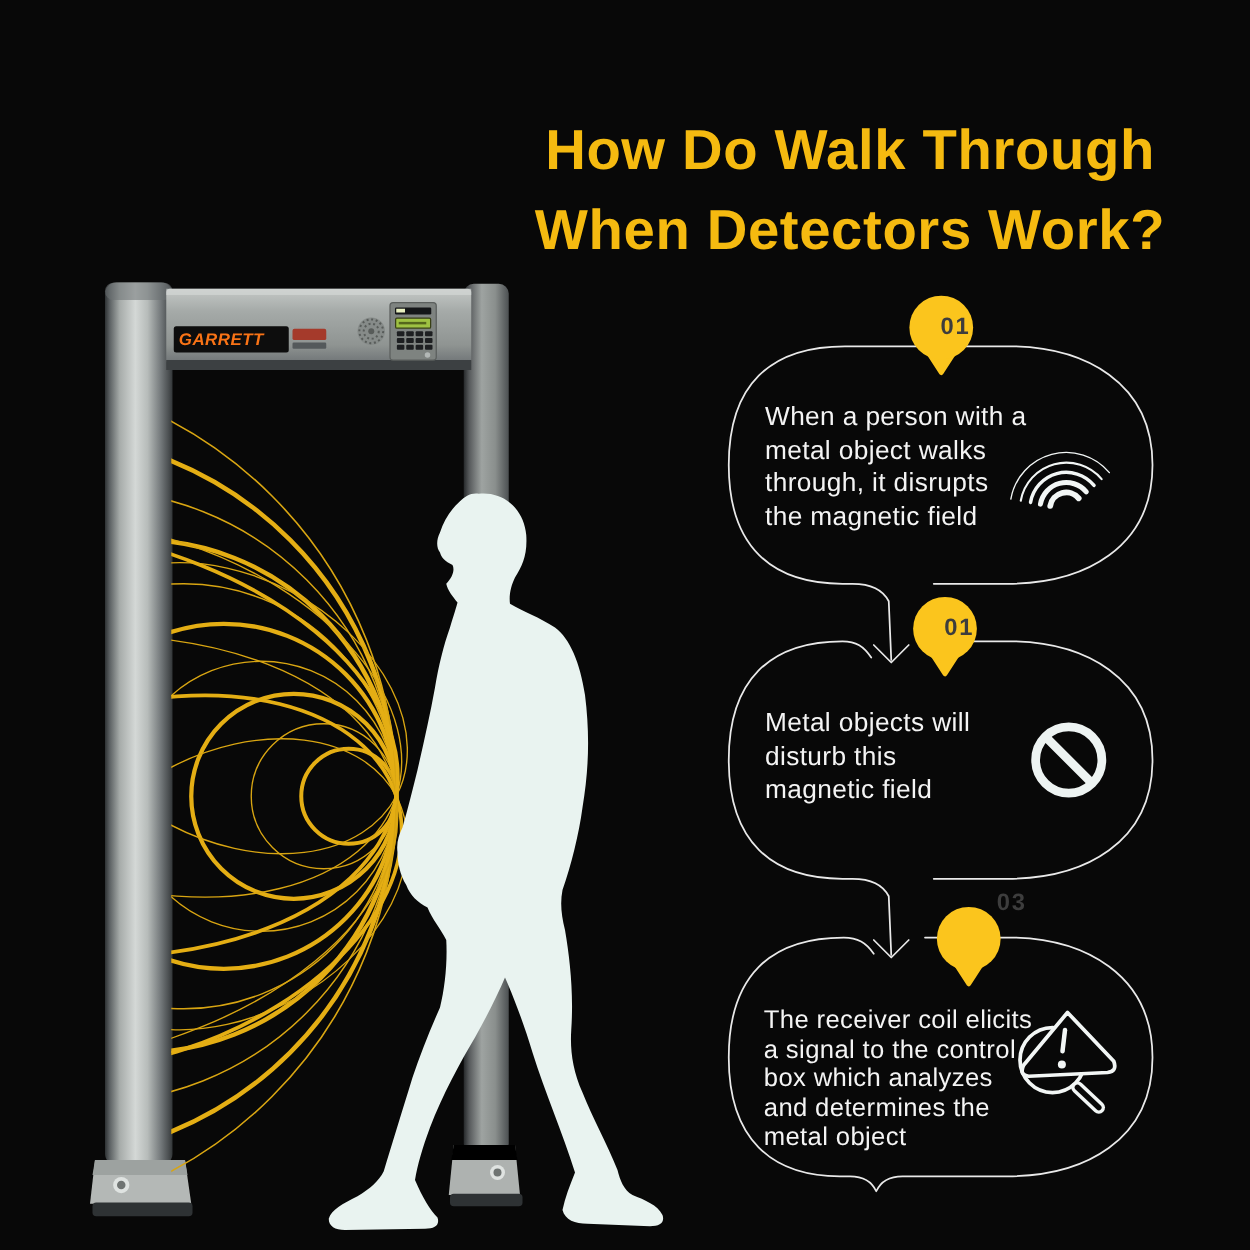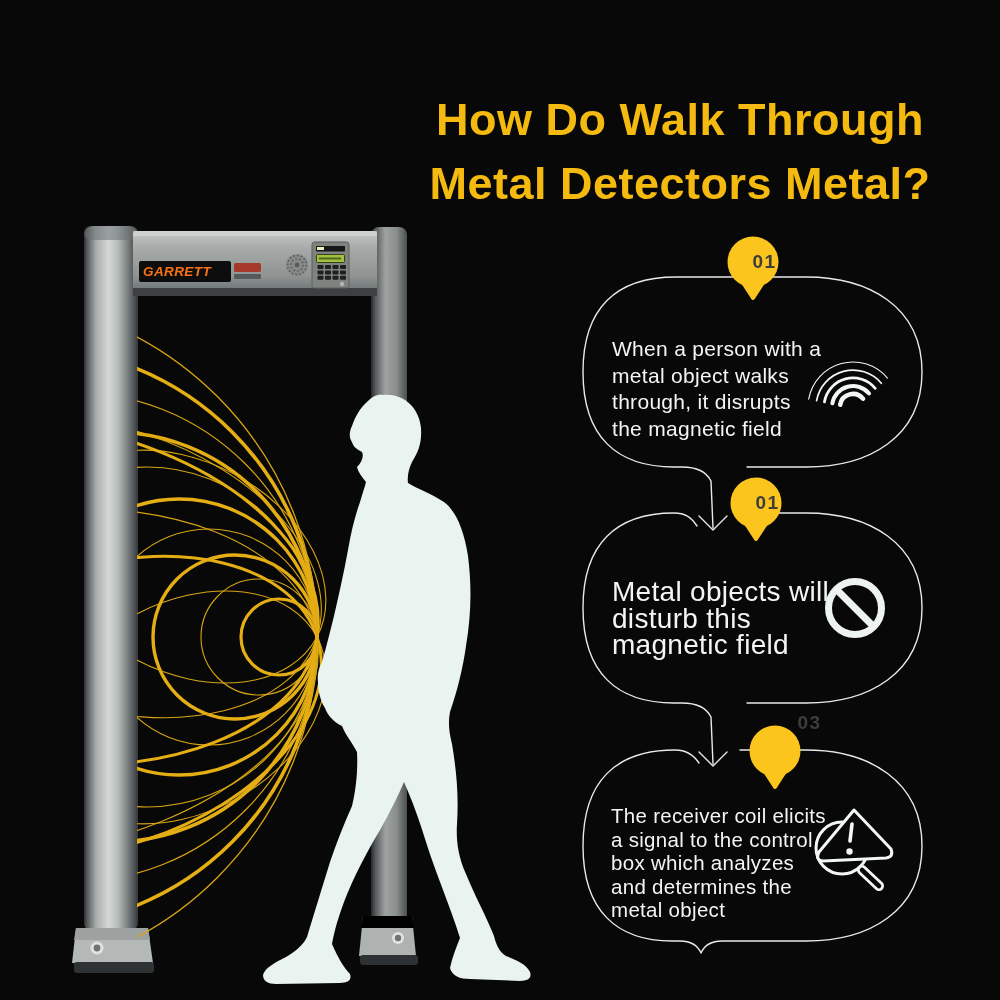--- a/index.html
+++ b/index.html
@@ -10,22 +10,22 @@
   .stage svg{position:absolute;left:0;top:0;}
   .title{
     position:absolute;left:370px;top:88px;width:620px;
     color:#F5BA10;font-size:45px;font-weight:700;line-height:64px;
     text-align:center;white-space:pre-line;letter-spacing:0.5px;
   }
   .step-text{
     position:absolute;color:#F4F4F4;white-space:pre-line;letter-spacing:0.3px;
     font-weight:400;
   }
-  .t1{left:612px;top:321px;font-size:21px;line-height:26.5px;margin-top:15px;}
-  .t2{left:612px;top:579px;font-size:28px;line-height:26.5px;}
+  .t1{left:612px;top:321px;font-size:21px;line-height:26.5px;}
+  .t2{left:612px;top:566px;font-size:21px;line-height:26.5px;}
   .t3{left:611px;top:804px;font-size:20.5px;line-height:23.5px;}
   .pin-num{
     position:absolute;width:75px;text-align:center;color:#3d3d3d;
     font-size:19px;font-weight:600;letter-spacing:1.5px;
   }
   .n1{left:727px;top:251px;}
   .n2{left:730px;top:492px;}
   .n3{left:749px;top:712px;margin-left:23px;}
   .brand{
     position:absolute;left:143px;top:264px;width:86px;
@@ -274,21 +274,21 @@
       <circle cx="842" cy="848" r="26" fill="none" stroke="#F2F6F5" stroke-width="3"></circle>
       <line x1="862" y1="870" x2="879" y2="886" stroke="#F2F6F5" stroke-width="10" stroke-linecap="round"></line>
       <line x1="862" y1="870" x2="879" y2="886" stroke="#080808" stroke-width="4.5" stroke-linecap="round"></line>
       <path d="M 854 810 L 891 849 Q 894 857 886 858 L 823 861 Q 815 860 819 852 Z" fill="#080808" stroke="#F2F6F5" stroke-width="3" stroke-linejoin="round"></path>
       <line x1="852" y1="824" x2="850" y2="841" stroke="#F2F6F5" stroke-width="3.6" stroke-linecap="round"></line>
       <circle cx="849.5" cy="851.5" r="3.2" fill="#F2F6F5"></circle>
     </g>
   </svg>
 
   <div class="title">How Do Walk Through
-Metal Detectors Metal?</div>
+When Detectors Work?</div>
 
   <div class="brand">GARRETT</div>
 
   <div class="pin-num n1">01</div>
   <div class="pin-num n2">01</div>
   <div class="pin-num n3">03</div>
 
   <div class="step-text t1">When a person with a
 metal object walks
 through, it disrupts

